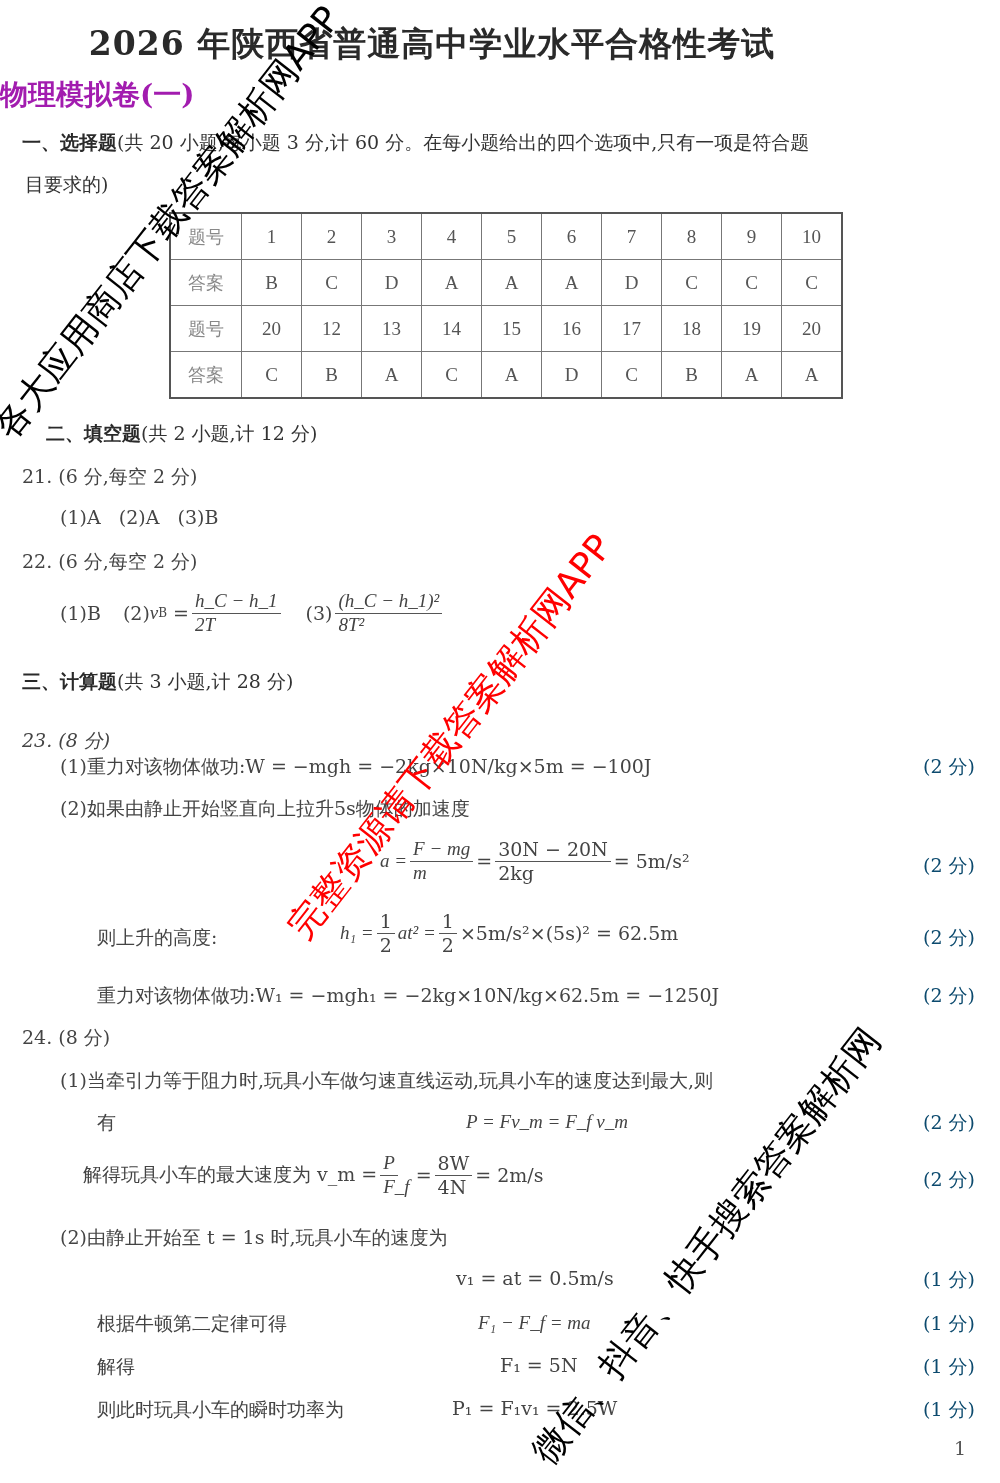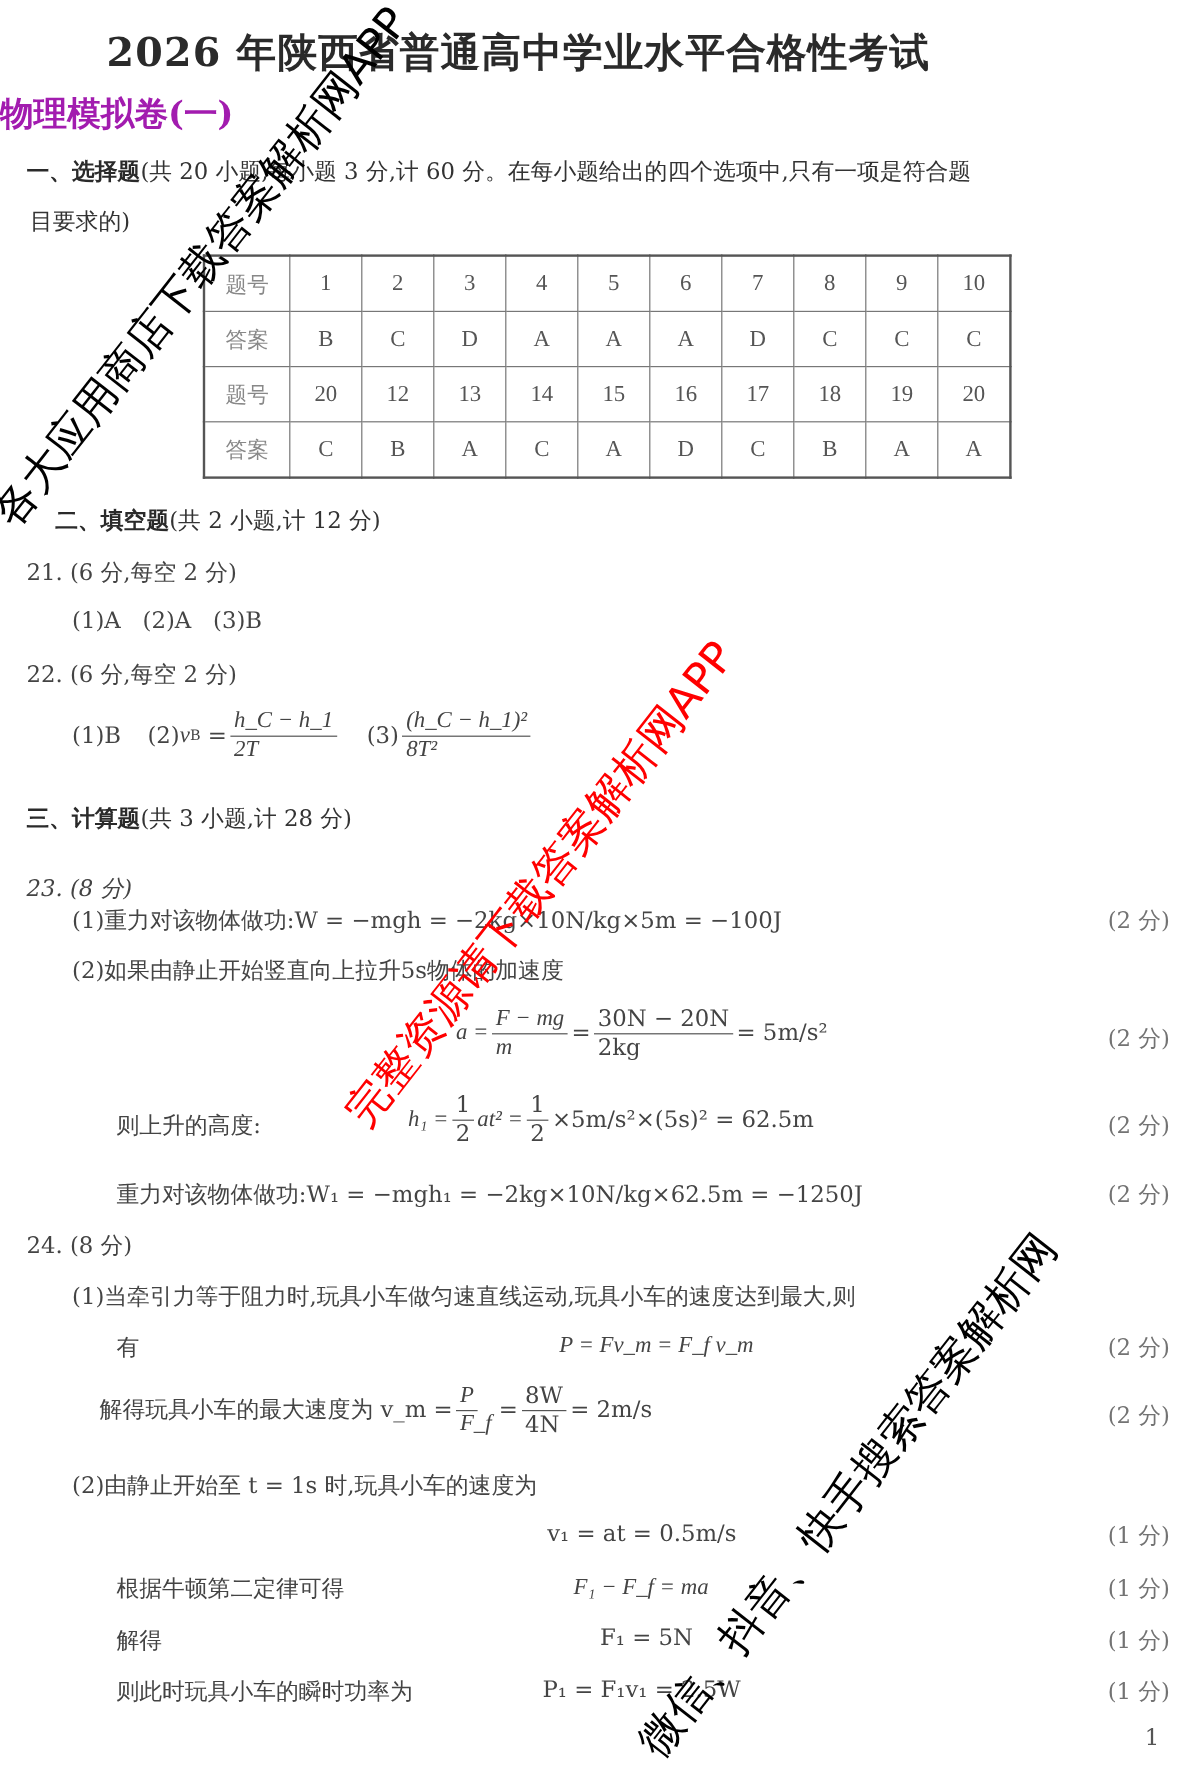--- a/index.html
+++ b/index.html
@@ -4,21 +4,21 @@
 <style>
   html, body { margin: 0; padding: 0; background: #ffffff; }
   body { width: 1000px; height: 1483px; position: relative; overflow: hidden;
          font-family: "DejaVu Serif", "Liberation Serif", serif; color: #3a3a3a; }
   .abs { position: absolute; white-space: nowrap; }
   .title { left: 0; width: 864px; top: 22px; text-align: center; font-size: 33px; font-weight: bold; color: #2a2a2a; letter-spacing: 1px; }
   .subtitle { left: 0; width: 1000px; top: 76px; text-align: left; font-size: 28px; font-weight: bold; color: #a21caf; }
   .sec { font-size: 19px; color: #333; }
   .sec b { font-family: "DejaVu Sans", "Liberation Sans", sans-serif; font-weight: bold; color: #2a2a2a; }
   .line { font-size: 19px; color: #444; }
-  .score { right: 25px; font-size: 19px; color: #737373; }
+  .score { right: 25px; font-size: 19px; color: #0c4a6e; }
   table.ans { position: absolute; left: 169px; top: 212px; border-collapse: collapse; border: 2.5px solid #555; }
   table.ans td { border: 1.5px solid #777; width: 59px; height: 45px; text-align: center; font-size: 19px; color: #555; font-family: "Liberation Serif", serif; padding: 0; }
   table.ans td.hd { width: 70px; color: #888; font-family: "DejaVu Sans", sans-serif; font-size: 18px; }
   .frac { display: inline-flex; flex-direction: column; align-items: flex-start; vertical-align: middle; margin: 0 3px; }
   .frac .num { border-bottom: 1.5px solid #555; padding: 0 3px; line-height: 1.2; }
   .frac .den { line-height: 1.2; padding: 0 3px; }
   i { font-family: "Liberation Serif", serif; }
   sub, sup { font-size: 12px; }
   .wm { position: absolute; white-space: nowrap; font-family: "DejaVu Sans", "Liberation Sans", sans-serif; transform-origin: left bottom; }
   .wm-black { color: #000; font-size: 36px; }

